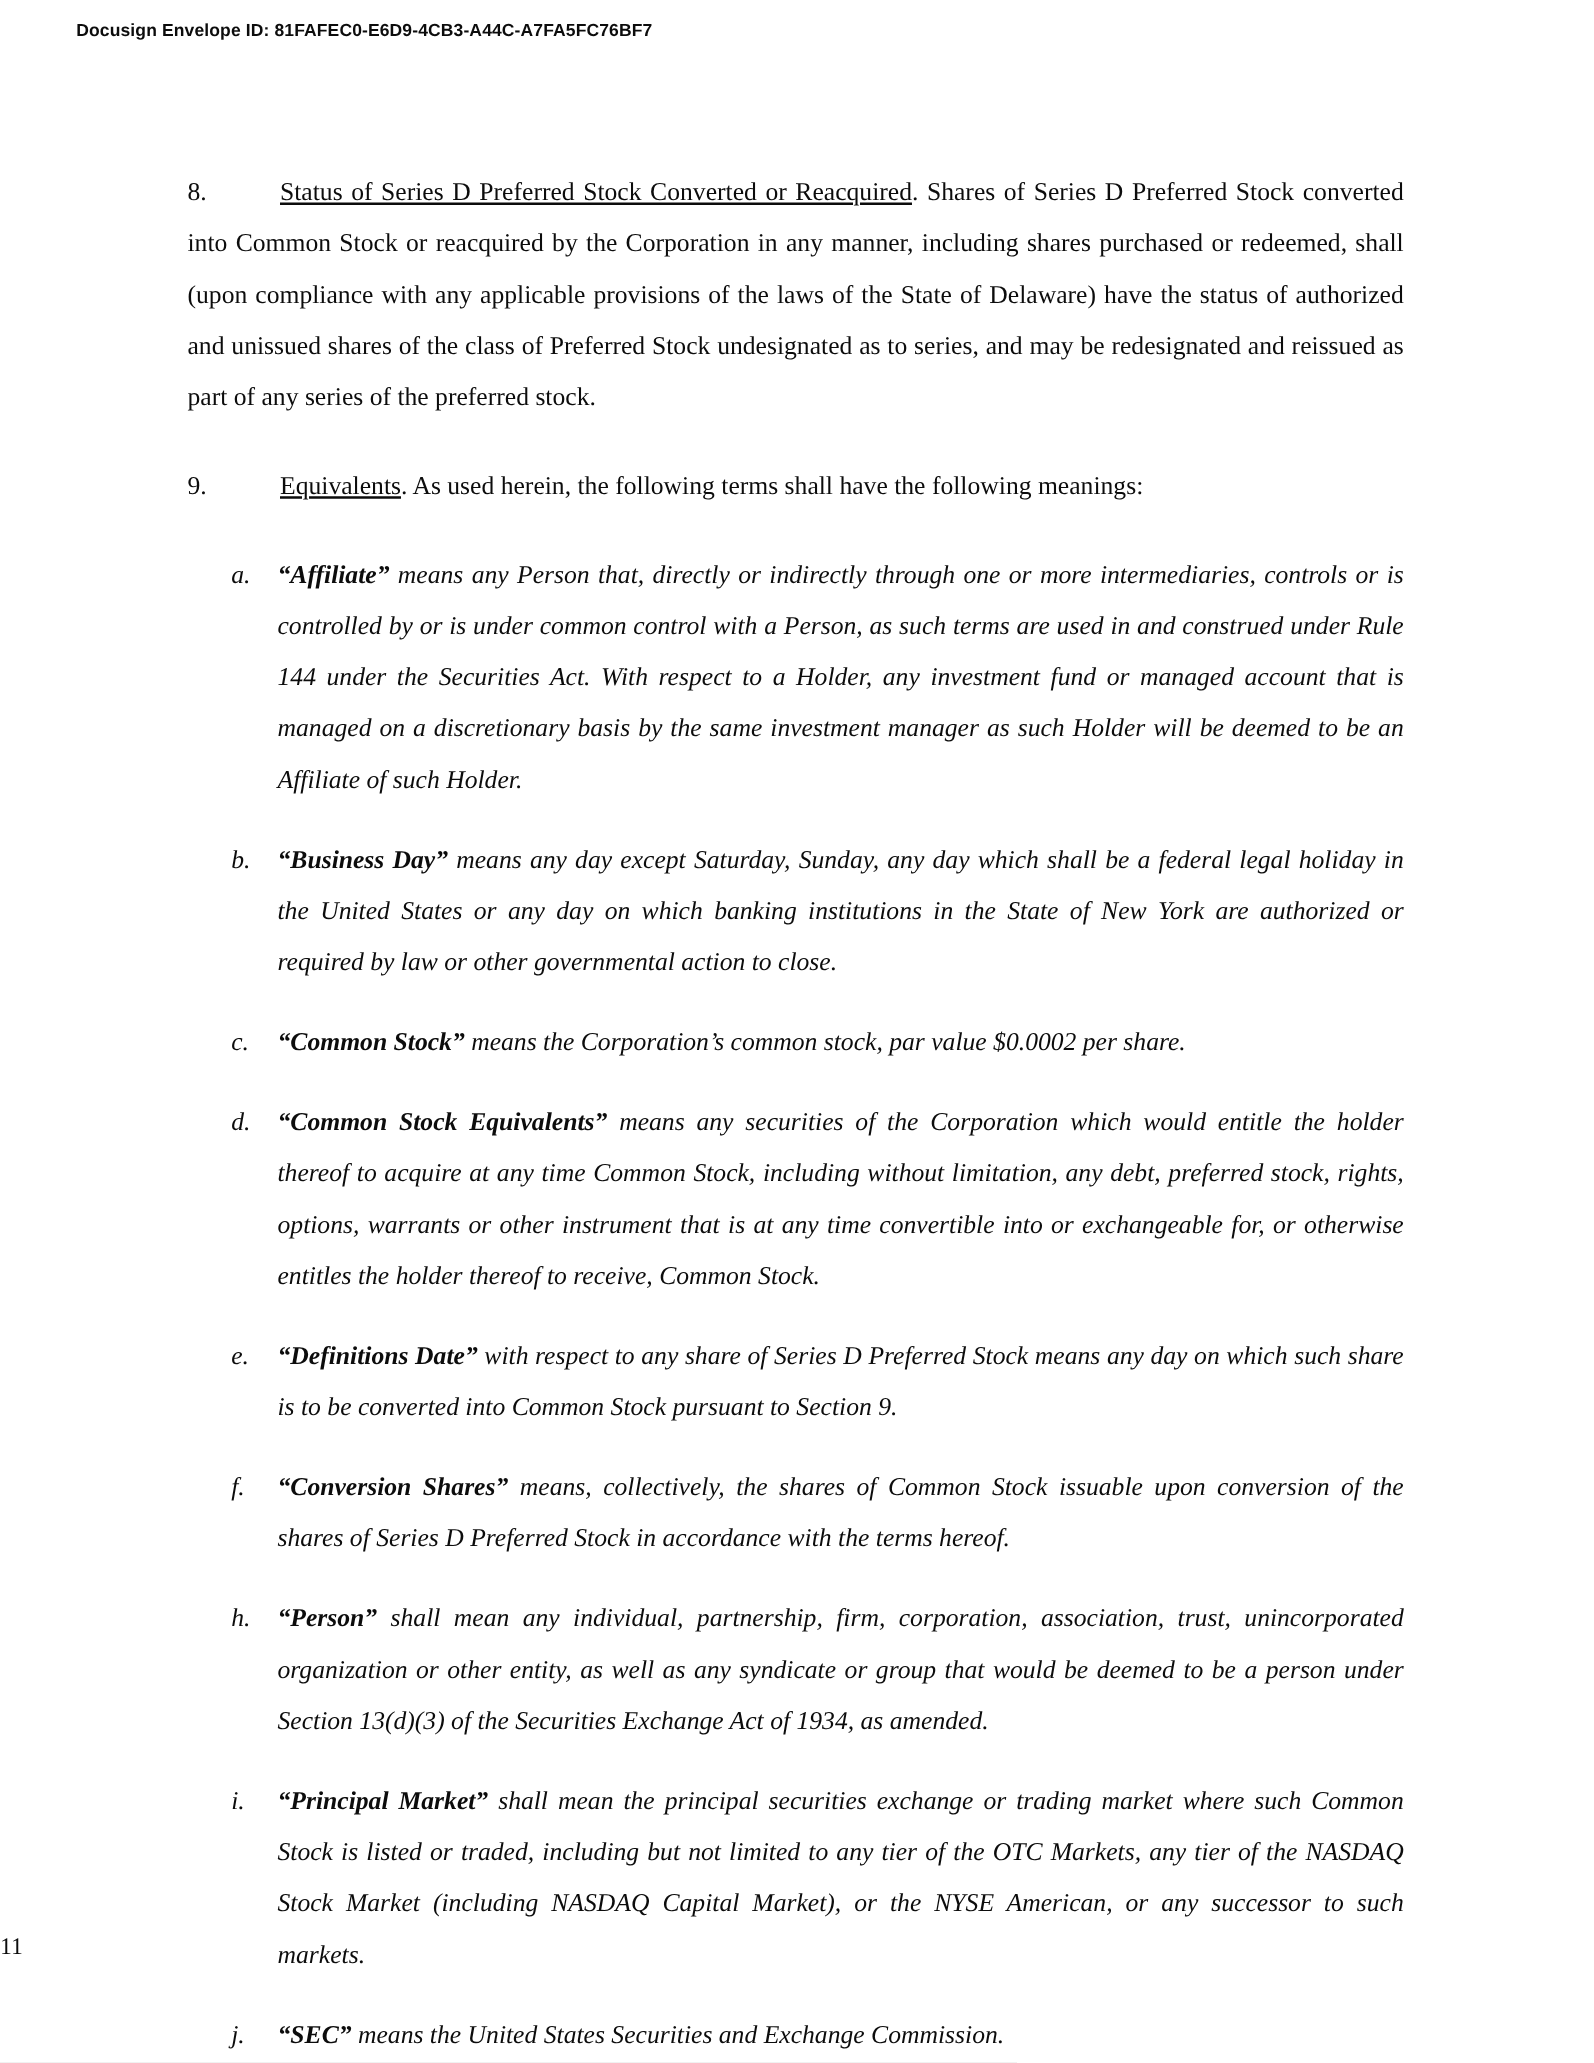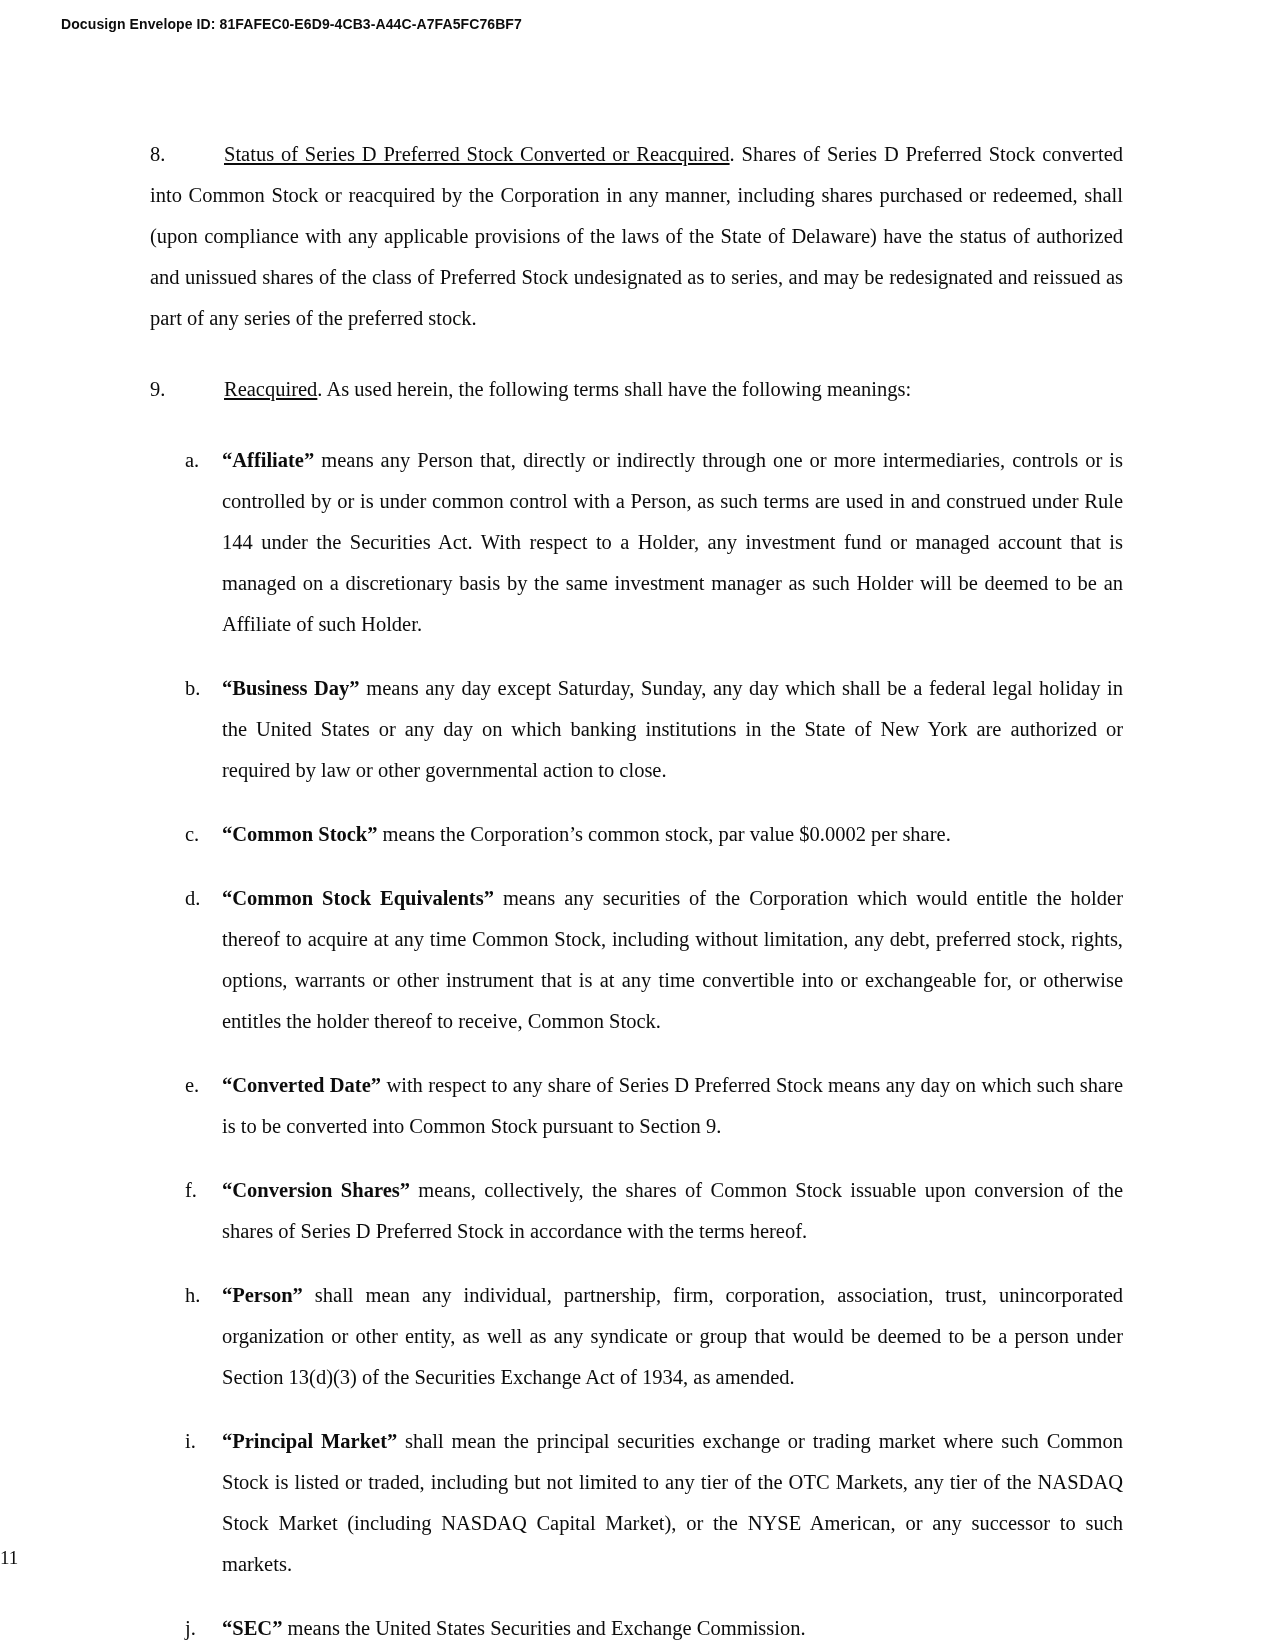--- a/index.html
+++ b/index.html
@@ -33,20 +33,21 @@
     font-size: 20.5px;
     line-height: 41px;
     text-align: justify;
   }
   .sec { margin: 0 0 30px 0; }
   .sec-number { display: inline-block; width: 74px; }
   .sec-heading { text-decoration: underline; }
   .def {
     margin: 0 0 23px 0;
     padding-left: 72px;
+    font-style: italic;
   }
   .def:last-child { margin-bottom: 0; }
   .def-letter {
     display: inline-block;
     width: 37px;
     margin-left: -37px;
   }
   .term { font-weight: bold; }
   .page-number {
     position: absolute;
@@ -60,33 +61,33 @@
 <body>
 
 <div class="page">
 
   <div class="docusign-header">Docusign Envelope ID: 81FAFEC0-E6D9-4CB3-A44C-A7FA5FC76BF7</div>
 
   <div class="content">
 
     <p class="sec"><span class="sec-number">8.</span><span class="sec-heading">Status of Series D Preferred Stock Converted or Reacquired</span><span>.  Shares of Series D Preferred Stock converted into Common Stock or reacquired by the Corporation in any manner, including shares purchased or redeemed, shall (upon compliance with any applicable provisions of the laws of the State of Delaware) have the status of authorized and unissued shares of the class of Preferred Stock undesignated as to series, and may be redesignated and reissued as part of any series of the preferred stock.</span></p>
 
-    <p class="sec"><span class="sec-number">9.</span><span class="sec-heading">Reacquired</span><span>.  As used herein, the following terms shall have the following meanings:</span></p>
+    <p class="sec"><span class="sec-number">9.</span><span class="sec-heading">Equivalents</span><span>.  As used herein, the following terms shall have the following meanings:</span></p>
 
     <div class="defs">
 
       <p class="def"><span class="def-letter">a.</span><span class="term">“Affiliate”</span><span> means any Person that, directly or indirectly through one or more intermediaries, controls or is controlled by or is under common control with a Person, as such terms are used in and construed under Rule 144 under the Securities Act. With respect to a Holder, any investment fund or managed account that is managed on a discretionary basis by the same investment manager as such Holder will be deemed to be an Affiliate of such Holder.</span></p>
 
       <p class="def"><span class="def-letter">b.</span><span class="term">“Business Day”</span><span> means any day except Saturday, Sunday, any day which shall be a federal legal holiday in the United States or any day on which banking institutions in the State of New York are authorized or required by law or other governmental action to close.</span></p>
 
       <p class="def"><span class="def-letter">c.</span><span class="term">“Common Stock”</span><span> means the Corporation’s common stock, par value $0.0002 per share.</span></p>
 
       <p class="def"><span class="def-letter">d.</span><span class="term">“Common Stock Equivalents”</span><span> means any securities of the Corporation which would entitle the holder thereof to acquire at any time Common Stock, including without limitation, any debt, preferred stock, rights, options, warrants or other instrument that is at any time convertible into or exchangeable for, or otherwise entitles the holder thereof to receive, Common Stock.</span></p>
 
-      <p class="def"><span class="def-letter">e.</span><span class="term">“Converted Date”</span><span> with respect to any share of Series D Preferred Stock means any day on which such share is to be converted into Common Stock pursuant to Section 9.</span></p>
+      <p class="def"><span class="def-letter">e.</span><span class="term">“Definitions Date”</span><span> with respect to any share of Series D Preferred Stock means any day on which such share is to be converted into Common Stock pursuant to Section 9.</span></p>
 
       <p class="def"><span class="def-letter">f.</span><span class="term">“Conversion Shares”</span><span> means, collectively, the shares of Common Stock issuable upon conversion of the shares of Series D Preferred Stock in accordance with the terms hereof.</span></p>
 
 
       <p class="def"><span class="def-letter">h.</span><span class="term">“Person”</span><span> shall mean any individual, partnership, firm, corporation, association, trust, unincorporated organization or other entity, as well as any syndicate or group that would be deemed to be a person under Section 13(d)(3) of the Securities Exchange Act of 1934, as amended.</span></p>
 
       <p class="def"><span class="def-letter">i.</span><span class="term">“Principal Market”</span><span> shall mean the principal securities exchange or trading market where such Common Stock is listed or traded, including but not limited to any tier of the OTC Markets, any tier of the NASDAQ Stock Market (including NASDAQ Capital Market), or the NYSE American, or any successor to such markets.</span></p>
 
       <p class="def"><span class="def-letter">j.</span><span class="term">“SEC”</span><span> means the United States Securities and Exchange Commission.</span></p>
 

